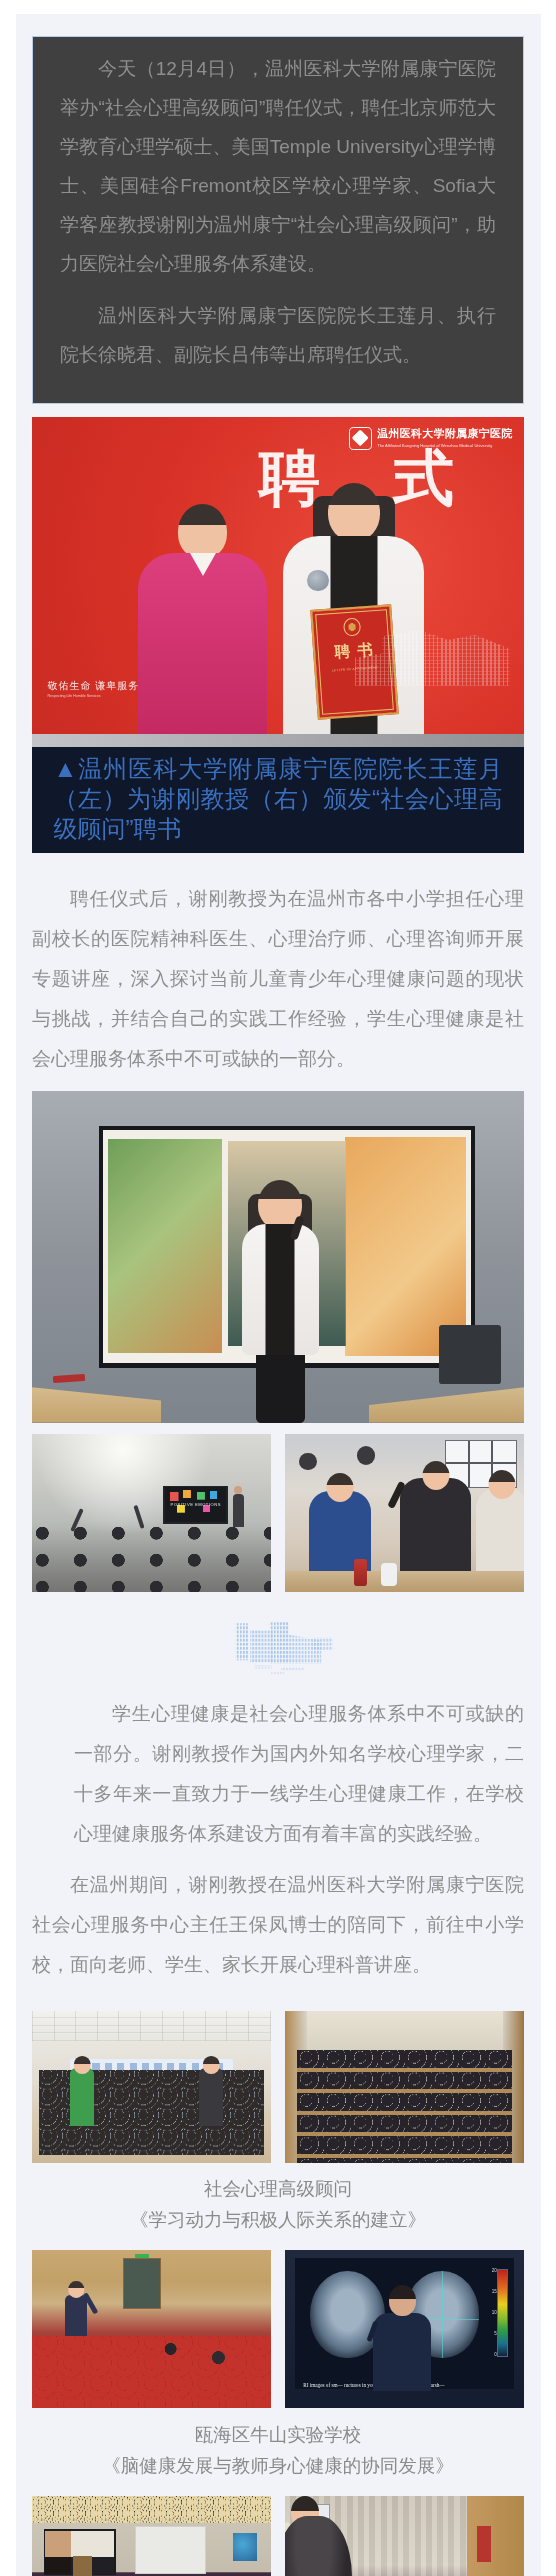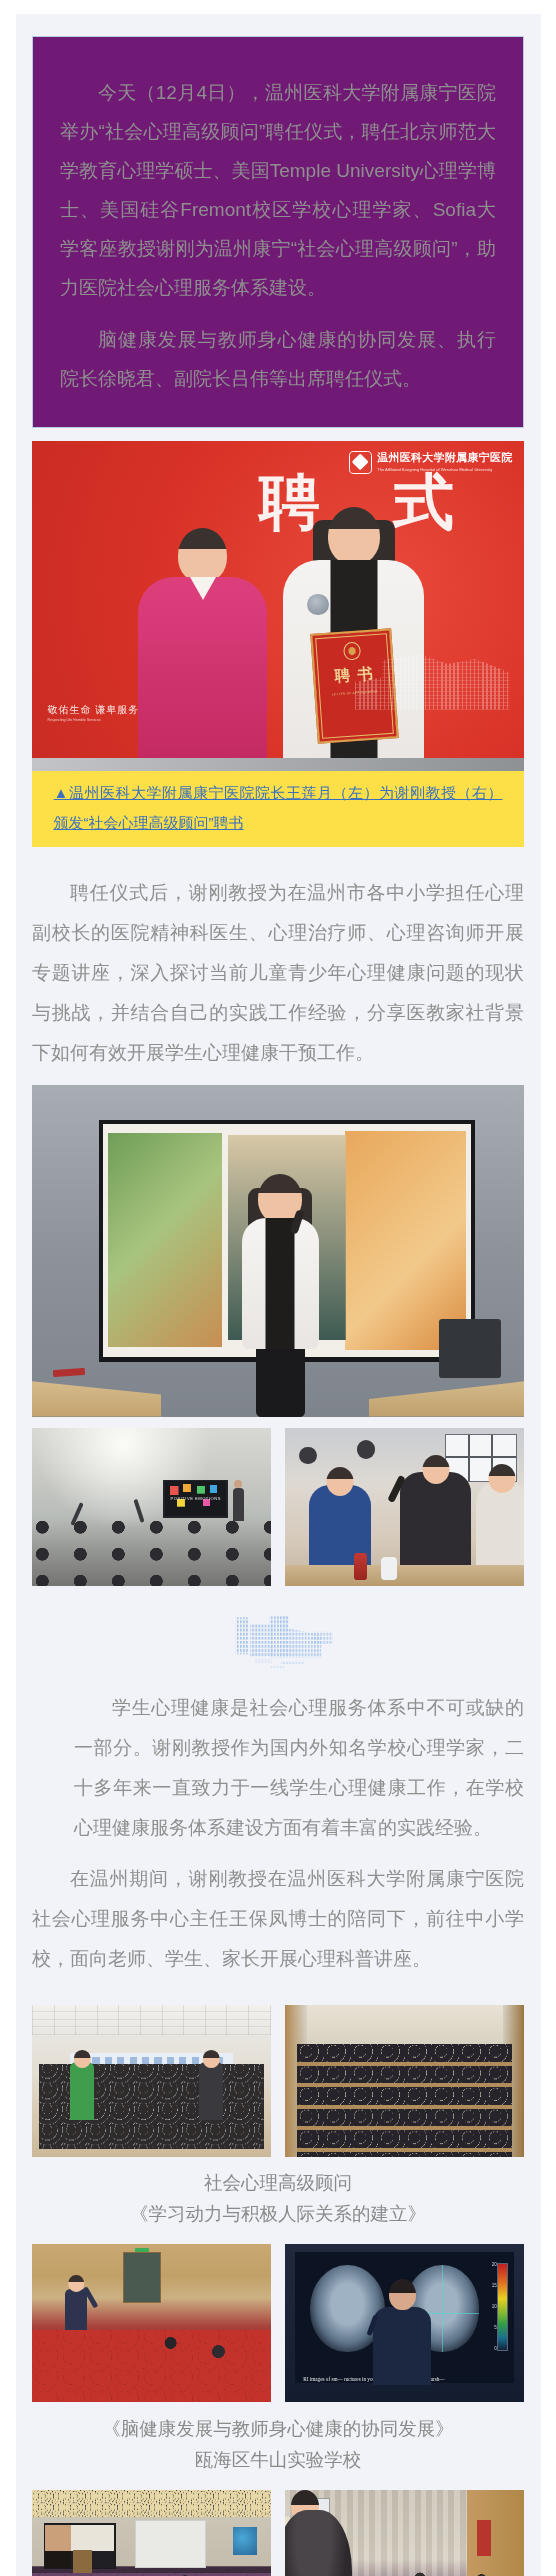--- a/index.html
+++ b/index.html
@@ -1,19 +1,19 @@
 <!DOCTYPE html>
 <html style="font-size:8.2px"><head>
 <meta charset="utf-8">
 <style>
   html,body{margin:0;padding:0;background:#ffffff;}
   body{width:556px;font-family:"Liberation Sans","DejaVu Sans",sans-serif;-webkit-font-smoothing:antialiased;}
   .panel{margin:14.4px 15.5px 0;background:#f1f3f8;padding:21.6px 16.5px 13.4px;}
   
-  .card{background:#701a75;border:1.5px solid #b6cde5;padding:36px 27px 29px;}
+  .card{background:#404040;border:1.5px solid #b6cde5;padding:12px 27px 29px;}
   .card p{margin:0;font-size:19px;line-height:39px;color:#8f8f8f;text-align:justify;text-indent:2em;}
   .card p + p{margin-top:13.4px;}
   .body-text{font-size:19px;line-height:40px;color:#8f8f8f;text-align:justify;text-indent:2em;margin:0;}
   
   .photo{position:relative;overflow:hidden;background:#888;}
   .abs{position:absolute;}
   .pair{display:flex;justify-content:space-between;}
   .pair .photo{width:239px;}
   
   #ph-ceremony{height:330px;margin-top:12.4px;background:radial-gradient(circle at 70% 45%,#ea4a3c 0%,#d93228 55%,#c92b22 100%);}
@@ -40,21 +40,21 @@
   .certificate{left:282px;top:190px;width:81px;height:110px;transform:rotate(-4deg);background:#c62a20;border:2.6px solid #d8a24c;box-shadow:inset 0 0 0 2.6px #c62a20,inset 0 0 0 3.6px #e7c06a;display:flex;flex-direction:column;align-items:center;padding-top:9.3px;box-sizing:border-box;}
   .cert-emblem{width:15.5px;height:15.5px;border:1px solid #e8c87c;border-radius:50%;margin-bottom:5.2px;background:radial-gradient(circle,#d8a24c 0 35%,transparent 36%);}
   .cert-title{font-size:15.5px;color:#efd193;font-weight:700;letter-spacing:7.2px;text-indent:7.2px;}
   .cert-sub{font-size:3.1px;color:#e5c07a;margin-top:5.2px;letter-spacing:0.3px;}
   .cer-slogan{left:15.5px;bottom:49px;color:rgba(255,255,255,.9);}
   .cer-slogan .s-cn{font-size:10px;letter-spacing:1px;}
   .cer-slogan .s-en{font-size:3.6px;opacity:.8;margin-top:1px;}
   .cer-deco{right:14.4px;bottom:61px;width:155px;height:62px;opacity:.32;background:repeating-linear-gradient(90deg,rgba(255,255,255,.85) 0 1.5px,transparent 1.5px 4.1px),repeating-linear-gradient(0deg,rgba(255,255,255,.5) 0 1px,transparent 1px 3.6px);clip-path:polygon(0 55%,18% 48%,18% 20%,42% 10%,60% 26%,78% 18%,100% 40%,100% 100%,0 100%);}
   .cer-desk{bottom:0;left:0;width:100%;height:12.4px;background:linear-gradient(90deg,#c2c4c7,#8e9194);}
   
-  .caption-bar{background:#fde047;padding:7.2px 21.6px 9.3px;font-size:15px;line-height:30px;color:#3b70bf;text-align:justify;text-decoration:underline;}
+  .caption-bar{background:#0f172a;padding:7.2px 21.6px 9.3px;font-size:24px;line-height:30px;color:#3b70bf;text-align:justify;}
   
   #p3{margin-top:26px;} #p4{margin-top:18.5px;margin-left:42px;} #p5{margin-top:10.3px;}
   
   #ph-lecture{height:332px;margin-top:11.3px;background:linear-gradient(180deg,#a8adb4 0%,#8e939a 50%,#7e848c 100%);}
   .lec-screen{left:67px;top:35px;width:376px;height:242px;background:#16181b;padding:4.1px;box-sizing:border-box;}
   .lec-collage{width:100%;height:100%;background-color:#f2efe9;background-image:linear-gradient(135deg,#6f9e58 0%,#a8c47e 45%,#c98d52 100%),linear-gradient(180deg,#d8c8a6 0%,#3d5a52 100%),linear-gradient(135deg,#e8a85c 0%,#f2c98a 60%,#d98a3f 100%);background-size:31% 92%,32% 88%,33% 94%;background-position:2% 50%,50% 40%,98% 50%;background-repeat:no-repeat;}
   .lec-person{left:207px;top:89px;width:82px;height:244px;}
   .lec-person .hairwide{top:14.4px;width:64px;height:78px;}
   .lec-person .head{width:44px;height:49px;}
   .lec-person .torso{position:relative;width:77px;height:131px;margin:-4.1px auto 0;background:linear-gradient(180deg,#f6f4f2,#e8e5e2);border-radius:24px 24px 7.2px 7.2px;overflow:hidden;}
@@ -155,21 +155,21 @@
   
   .school-caption{margin-top:10.3px;text-align:center;font-size:18.5px;line-height:31px;color:#8a8a8a;}
 </style>
 </head>
 <body>
 
 <div class="panel">
 
   <div class="card">
     <p>今天（12月4日），温州医科大学附属康宁医院举办“社会心理高级顾问”聘任仪式，聘任北京师范大学教育心理学硕士、美国Temple University心理学博士、美国硅谷Fremont校区学校心理学家、Sofia大学客座教授谢刚为温州康宁“社会心理高级顾问”，助力医院社会心理服务体系建设。</p>
-    <p>脑健康发展与教师身心健康的协同发展、执行院长徐晓君、副院长吕伟等出席聘任仪式。</p>
+    <p>温州医科大学附属康宁医院院长王莲月、执行院长徐晓君、副院长吕伟等出席聘任仪式。</p>
   </div>
 
   <div class="photo" id="ph-ceremony">
     <span class="abs cer-char" id="cer-char-l">聘</span>
     <span class="abs cer-char" id="cer-char-r">式</span>
     <div class="abs cer-logo">
       <span class="icon"></span>
       <span>
         <div class="cn">温州医科大学附属康宁医院</div>
         <div class="en">The Affiliated Kangning Hospital of Wenzhou Medical University</div>
@@ -193,21 +193,21 @@
     <div class="abs cer-deco"></div>
     <div class="abs cer-slogan">
       <div class="s-cn">敬佑生命 谦卑服务</div>
       <div class="s-en">Respecting Life Humble Services</div>
     </div>
     <div class="abs cer-desk"></div>
   </div>
 
   <div class="caption-bar">▲温州医科大学附属康宁医院院长王莲月（左）为谢刚教授（右）颁发“社会心理高级顾问”聘书</div>
 
-  <p class="body-text" id="p3">聘任仪式后，谢刚教授为在温州市各中小学担任心理副校长的医院精神科医生、心理治疗师、心理咨询师开展专题讲座，深入探讨当前儿童青少年心理健康问题的现状与挑战，并结合自己的实践工作经验，分享医教家社背景下如何有效开展学生心理健康干预工作。</p>
+  <p class="body-text" id="p3">聘任仪式后，谢刚教授为在温州市各中小学担任心理副校长的医院精神科医生、心理治疗师、心理咨询师开展专题讲座，深入探讨当前儿童青少年心理健康问题的现状与挑战，并结合自己的实践工作经验，学生心理健康是社会心理服务体系中不可或缺的一部分。</p>
 
   <div class="photo" id="ph-lecture">
     <div class="abs lec-screen">
         <div class="lec-collage"></div>
       </div>
     <div class="abs lec-person">
       <div class="hairwide"></div>
       <div class="head"></div>
       <div class="torso"></div>
       <div class="legs"></div>
@@ -302,22 +302,22 @@
         </div>
         <div class="mri-caption">RI images of sm— ructures in youth who have experienced harsh—</div>
       </div>
       <div class="mri-person">
         <div class="head"></div>
         <div class="torso"></div>
       </div>
     </div>
   </div>
   <div class="school-caption">
+    <div>瓯海区牛山实验学校</div>
     <div>《脑健康发展与教师身心健康的协同发展》</div>
-    <div>瓯海区牛山实验学校</div>
   </div>
 
   <div class="pair" id="pairC">
     <div class="photo" id="ph-purplehall">
       <div class="abs ph-ceiling"></div>
       <div class="abs ph-screenL"></div>
       <div class="abs ph-screenC"></div>
       <div class="abs ph-screenR"></div>
       <div class="abs ph-podium"></div>
       <div class="abs ph-seats"></div>

